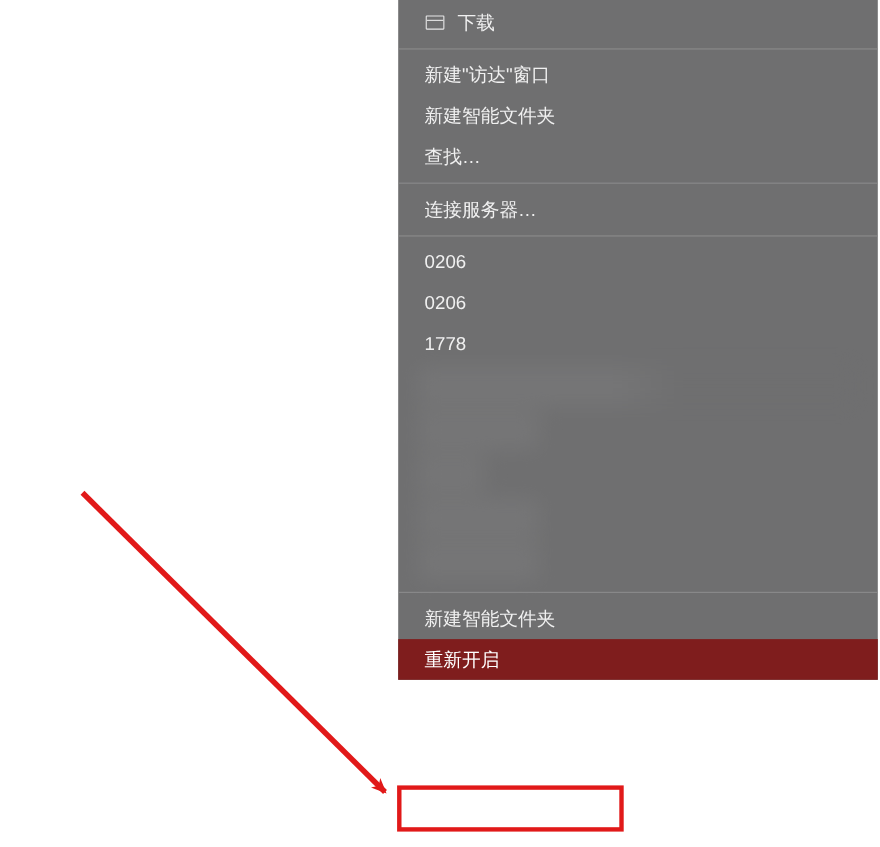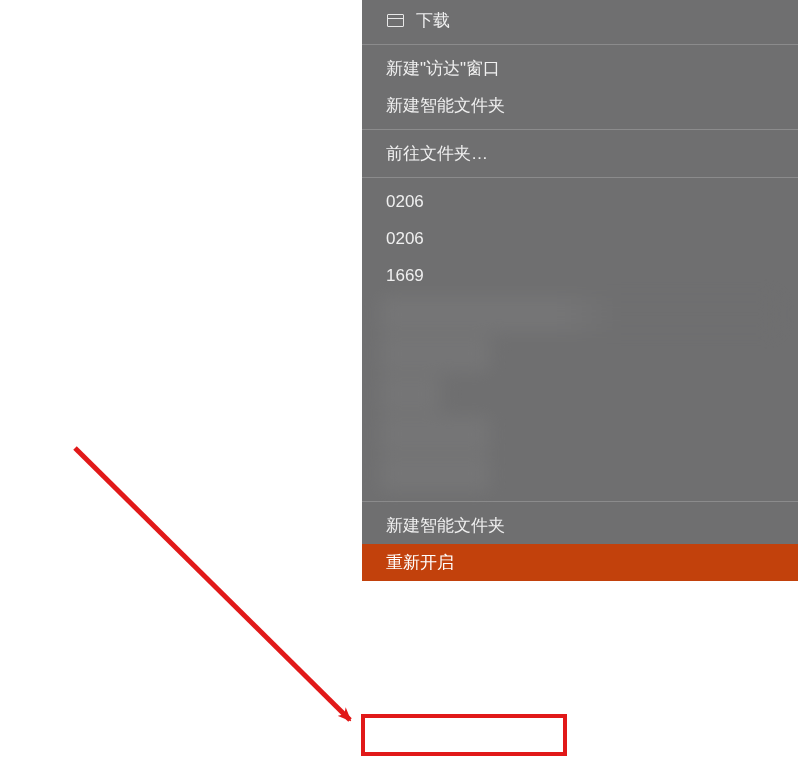--- a/index.html
+++ b/index.html
@@ -55,21 +55,21 @@
       height: 36px;
       background: linear-gradient(90deg, #7b7b7c 0%, #7b7b7c 45%, #6f6f70 60%);
       margin-left: 18px;
       margin-right: 8px;
       border-radius: 4px;
     }
     .blur-row.short { width: 110px; background:#7b7b7c; }
     .blur-row.tiny { width: 60px; background:#7b7b7c; }
     .blur-row.long { width: 398px; }
     .highlighted {
-      background: #c2410c;
+      background: #7f1d1d;
       color: #ffffff;
     }
     .red-box {
       position: absolute;
       border: 4px solid #e11919;
       pointer-events: none;
     }
     .arrow-svg {
       position: absolute;
       left: 0;
@@ -106,37 +106,40 @@
   </div>
 
   <div class="menu-sep"></div>
 
   <div class="menu-item no-icon">
     <span>新建"访达"窗口</span>
   </div>
   <div class="menu-item no-icon">
     <span>新建智能文件夹</span>
   </div>
+  <div class="menu-item no-icon">
+    <span>查找…</span>
+  </div>
 
   <div class="menu-sep"></div>
 
   <div class="menu-item no-icon">
-    <span>前往文件夹…</span>
+    <span>连接服务器…</span>
   </div>
 
   <div class="menu-sep"></div>
 
   <div class="menu-item no-icon">
     <span>0206</span>
   </div>
   <div class="menu-item no-icon">
     <span>0206</span>
   </div>
   <div class="menu-item no-icon">
-    <span>1669</span>
+    <span>1778</span>
   </div>
 
   <div class="blur-block" style="padding:2px 0 4px 0;">
     <div class="blur-row long"></div>
     <div class="blur-row short" style="margin-top:4px;"></div>
     <div class="blur-row tiny" style="margin-top:4px;"></div>
     <div class="blur-row short" style="margin-top:4px;"></div>
     <div class="blur-row short" style="margin-top:4px;"></div>
   </div>
 

